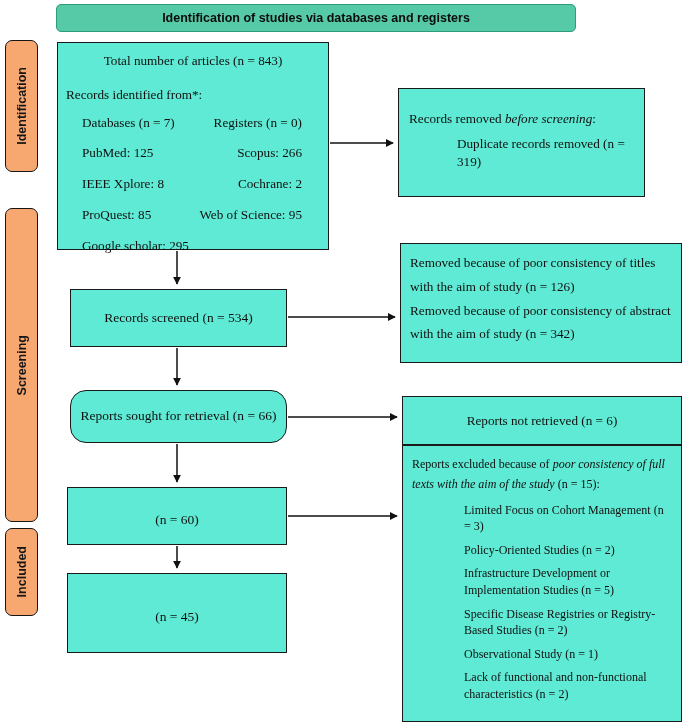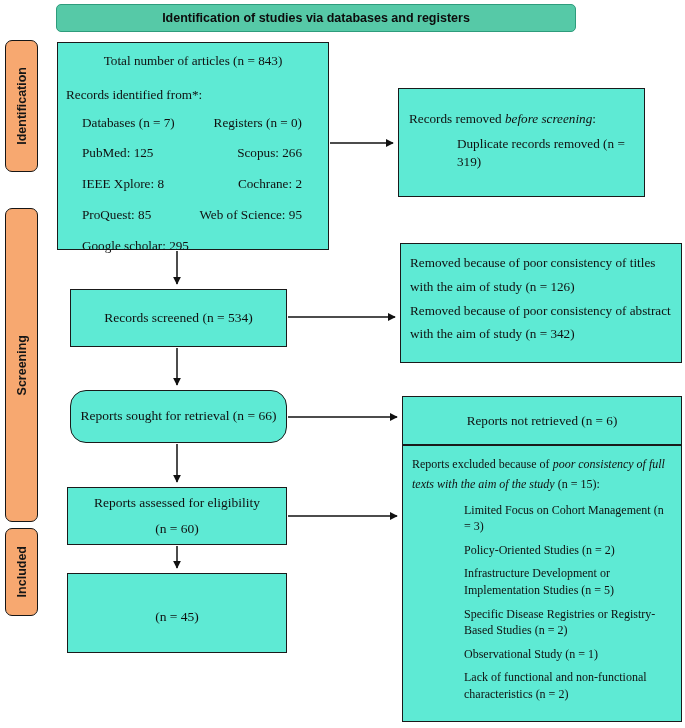--- a/index.html
+++ b/index.html
@@ -103,21 +103,20 @@
 
   <div class="box center" id="box-screened">
     <span>Records screened (n = 534)</span>
   </div>
 
   <div class="box center" id="box-sought">
     <span>Reports sought for retrieval (n = 66)</span>
   </div>
 
   <div class="box center two-line" id="box-assessed">
-    <span class="l1">Reports assessed for eligibility</span>
     <span class="l2">(n = 60)</span>
   </div>
 
   <div class="box center two-line" id="box-included">
     <span class="l2">(n = 45)</span>
   </div>
 
   <div class="box" id="box-removed-before">
     <div><span>Records removed </span><span class="it">before screening</span><span>:</span></div>
     <div class="detail">Duplicate records removed (n = 319)</div>

